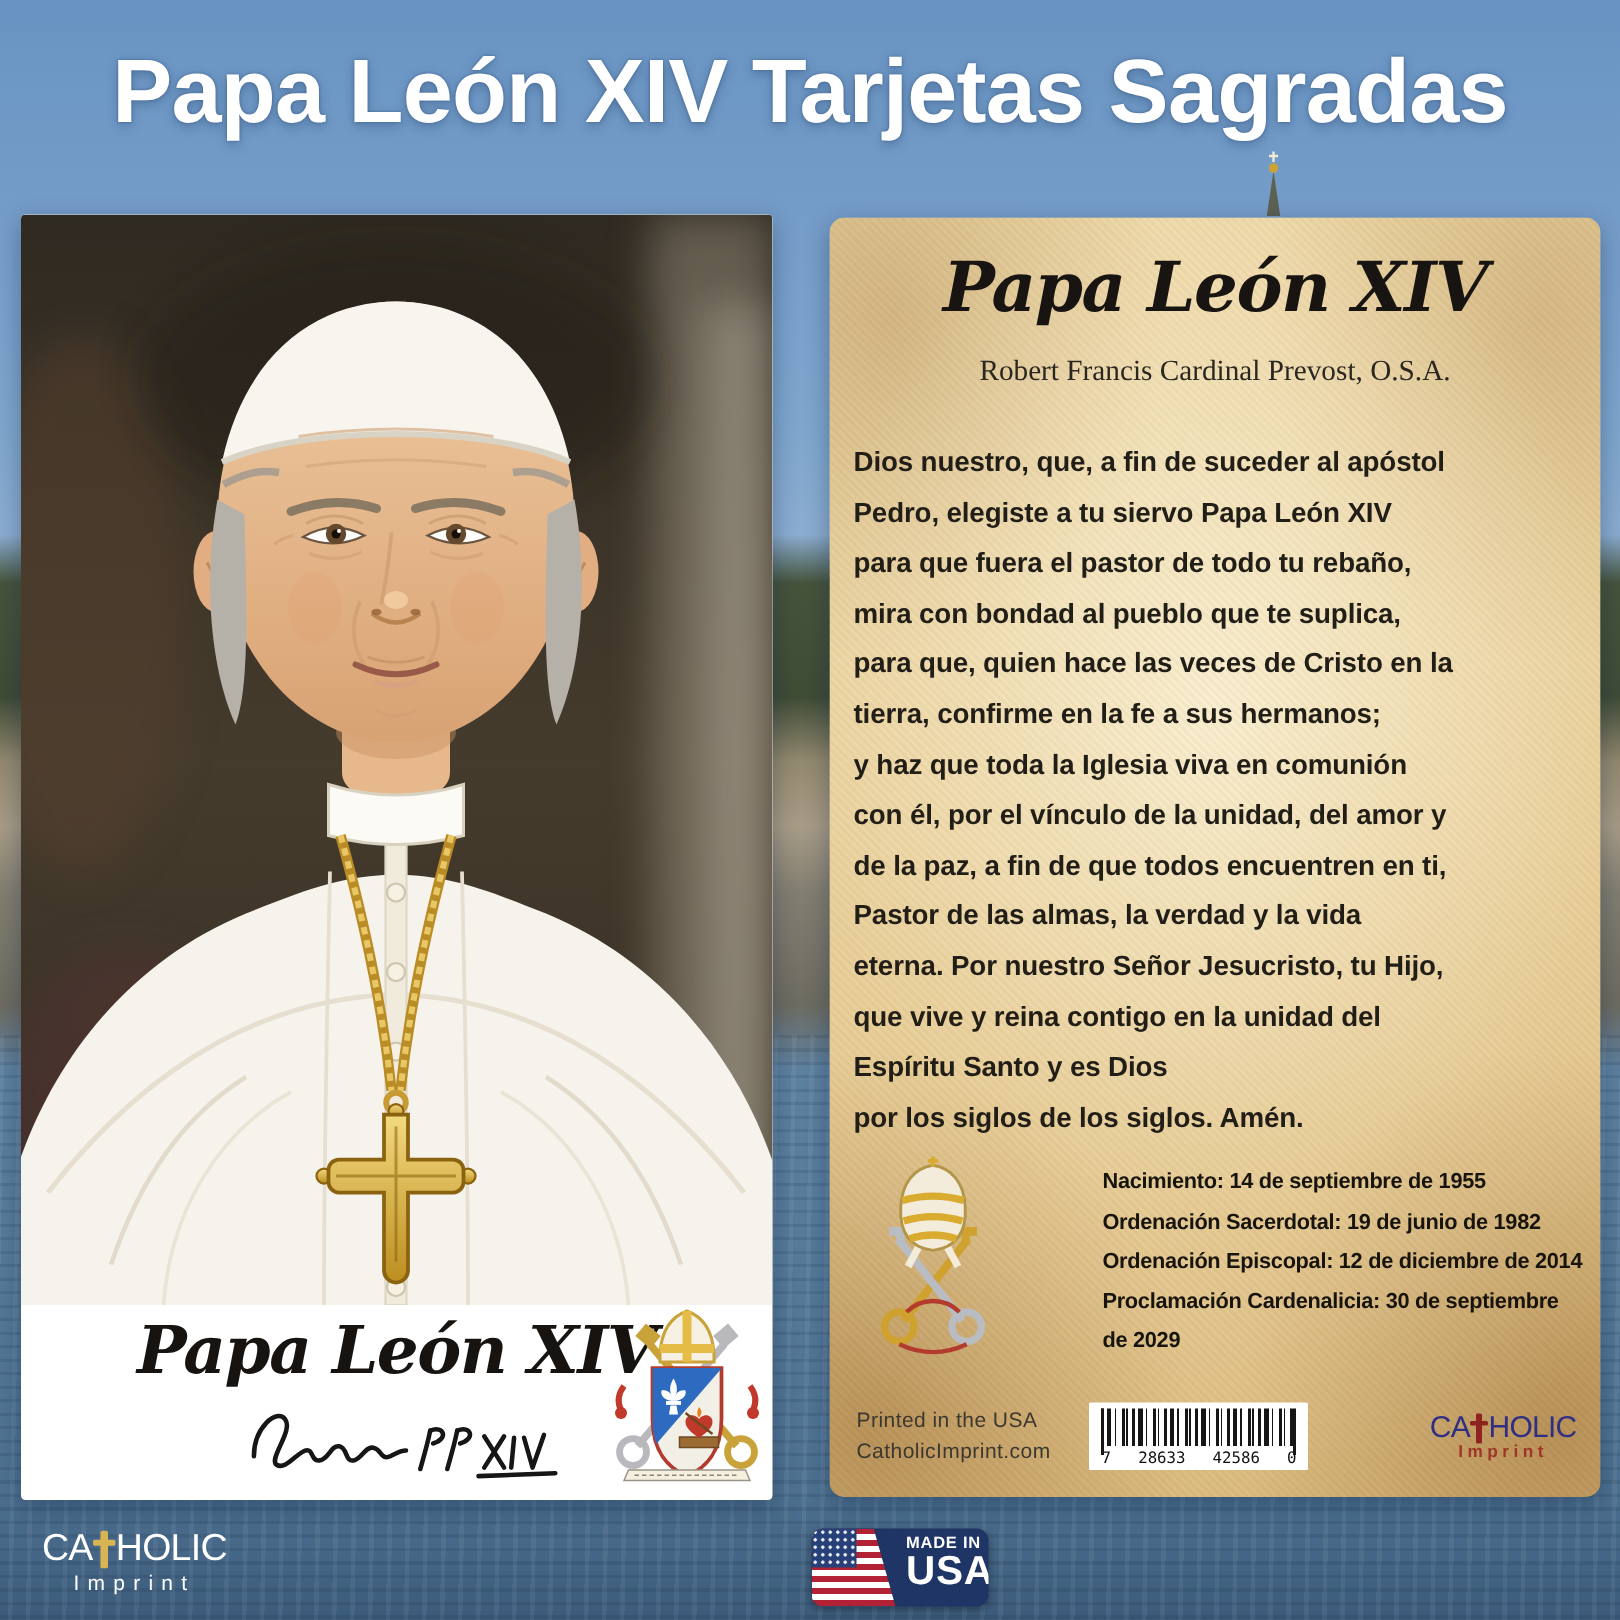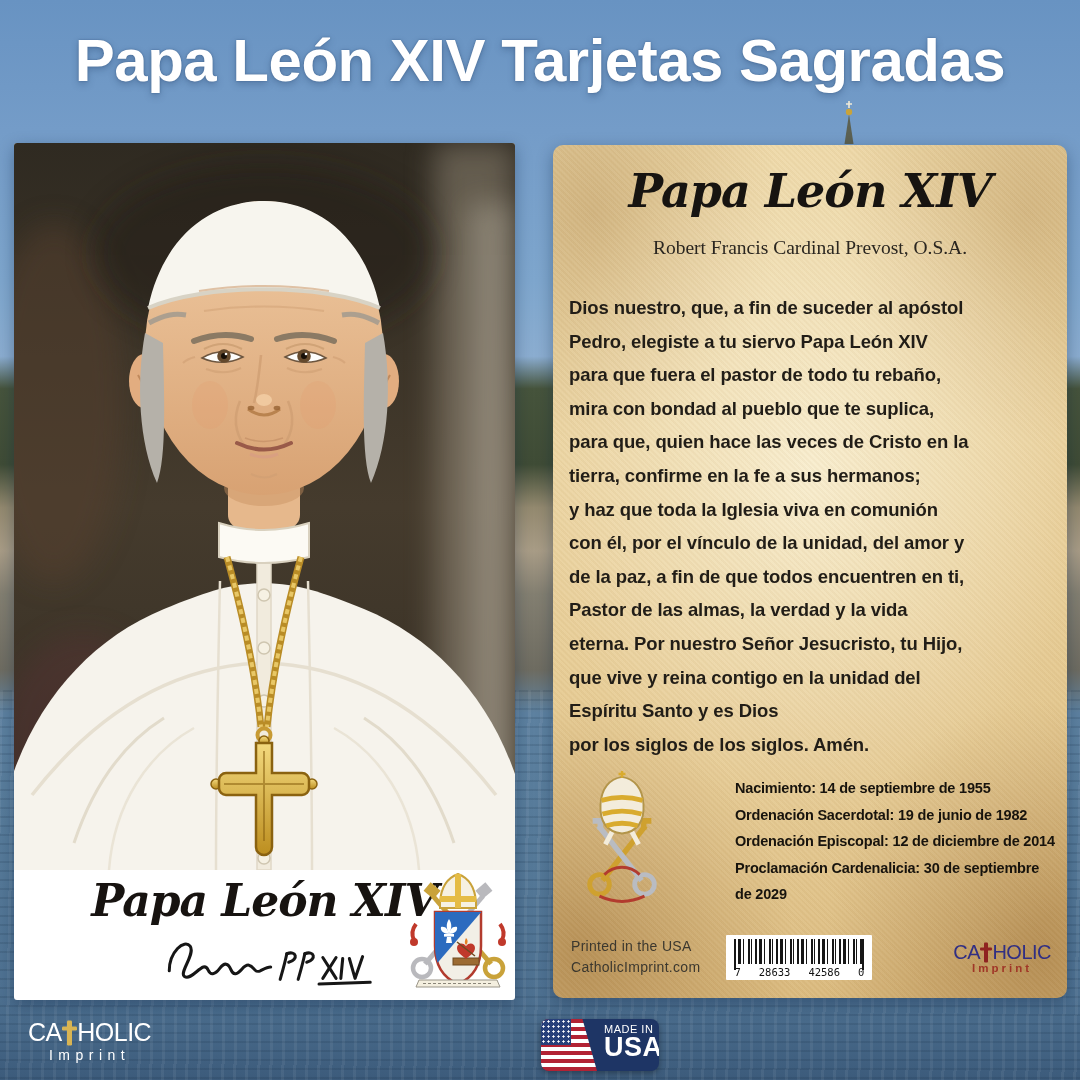--- a/index.html
+++ b/index.html
@@ -131,21 +131,21 @@
     clip-path:polygon(0 0, 74% 0, 100% 100%, 0 100%);
     background:repeating-linear-gradient(180deg,#b22234 0 4px,#ffffff 4px 8px);
   }
   .badge-canton{
     position:absolute;left:0;top:0;width:30px;height:26px;
     background-color:#27407a;
     background-image:radial-gradient(circle,#ffffff 0.9px, rgba(255,255,255,0) 1.3px);
     background-size:5px 5px;
   }
   .badge-text{color:#fff;padding:4px 0 0 7px;}
-  .badge-line1{font-size:11px;font-weight:normal;letter-spacing:0.5px;}
+  .badge-line1{font-size:11px;font-weight:bold;letter-spacing:0.5px;}
   .badge-line2{font-size:27px;font-weight:bold;line-height:25px;letter-spacing:0.5px;}
 </style>
 </head>
 <body>
 
 <div class="bg"></div>
 <div class="water-tex"></div>
 <div class="spire">
   <svg viewBox="0 0 26 44" width="26" height="44">
     <path d="M13,14 L17.5,44 L8.5,44 Z" fill="#5c6152"></path>

